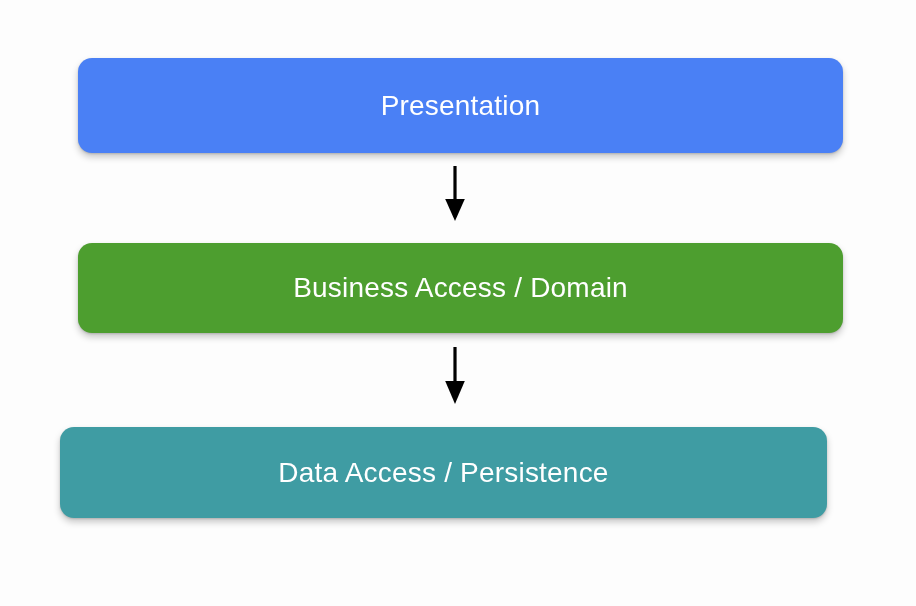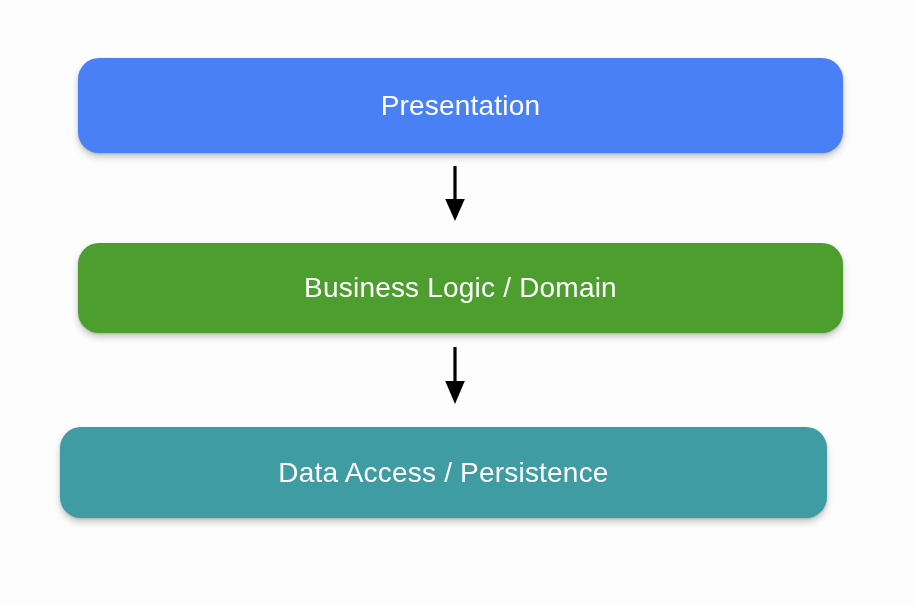--- a/index.html
+++ b/index.html
@@ -19,21 +19,21 @@
     position: relative;
     width: 916px;
     height: 606px;
     background: #fdfdfd;
   }
 
   
   .layer-box {
     position: absolute;
     box-sizing: border-box;
-    border-radius: 21px;
+    border-radius: 14px;
     display: flex;
     align-items: center;
     justify-content: center;
     box-shadow: 0 4px 7px rgba(0, 0, 0, 0.22),
                 0 1px 2px rgba(0, 0, 0, 0.14);
   }
 
   .layer-label {
     color: #ffffff;
     font-size: 28px;
@@ -98,21 +98,21 @@
   </div>
 
   <div class="arrow-connector" id="arrow-presentation-to-business">
     <svg width="26" height="56" viewBox="0 0 26 56">
       <line x1="13" y1="0" x2="13" y2="36" stroke="#000000" stroke-width="3.2"></line>
       <polygon points="3.2,33 22.8,33 13,55" fill="#000000"></polygon>
     </svg>
   </div>
 
   <div class="layer-box" id="layer-box-business" style="background-color: rgb(77, 158, 47);">
-    <span class="layer-label" style="color: rgb(255, 255, 255);">Business Logic / Domain</span>
+    <span class="layer-label" style="color: rgb(255, 255, 255);">Business Access / Domain</span>
   </div>
 
   <div class="arrow-connector" id="arrow-business-to-data">
     <svg width="26" height="58" viewBox="0 0 26 58">
       <line x1="13" y1="0" x2="13" y2="37" stroke="#000000" stroke-width="3.2"></line>
       <polygon points="3.2,34 22.8,34 13,57" fill="#000000"></polygon>
     </svg>
   </div>
 
   <div class="layer-box" id="layer-box-data" style="background-color: rgb(63, 156, 163);">

